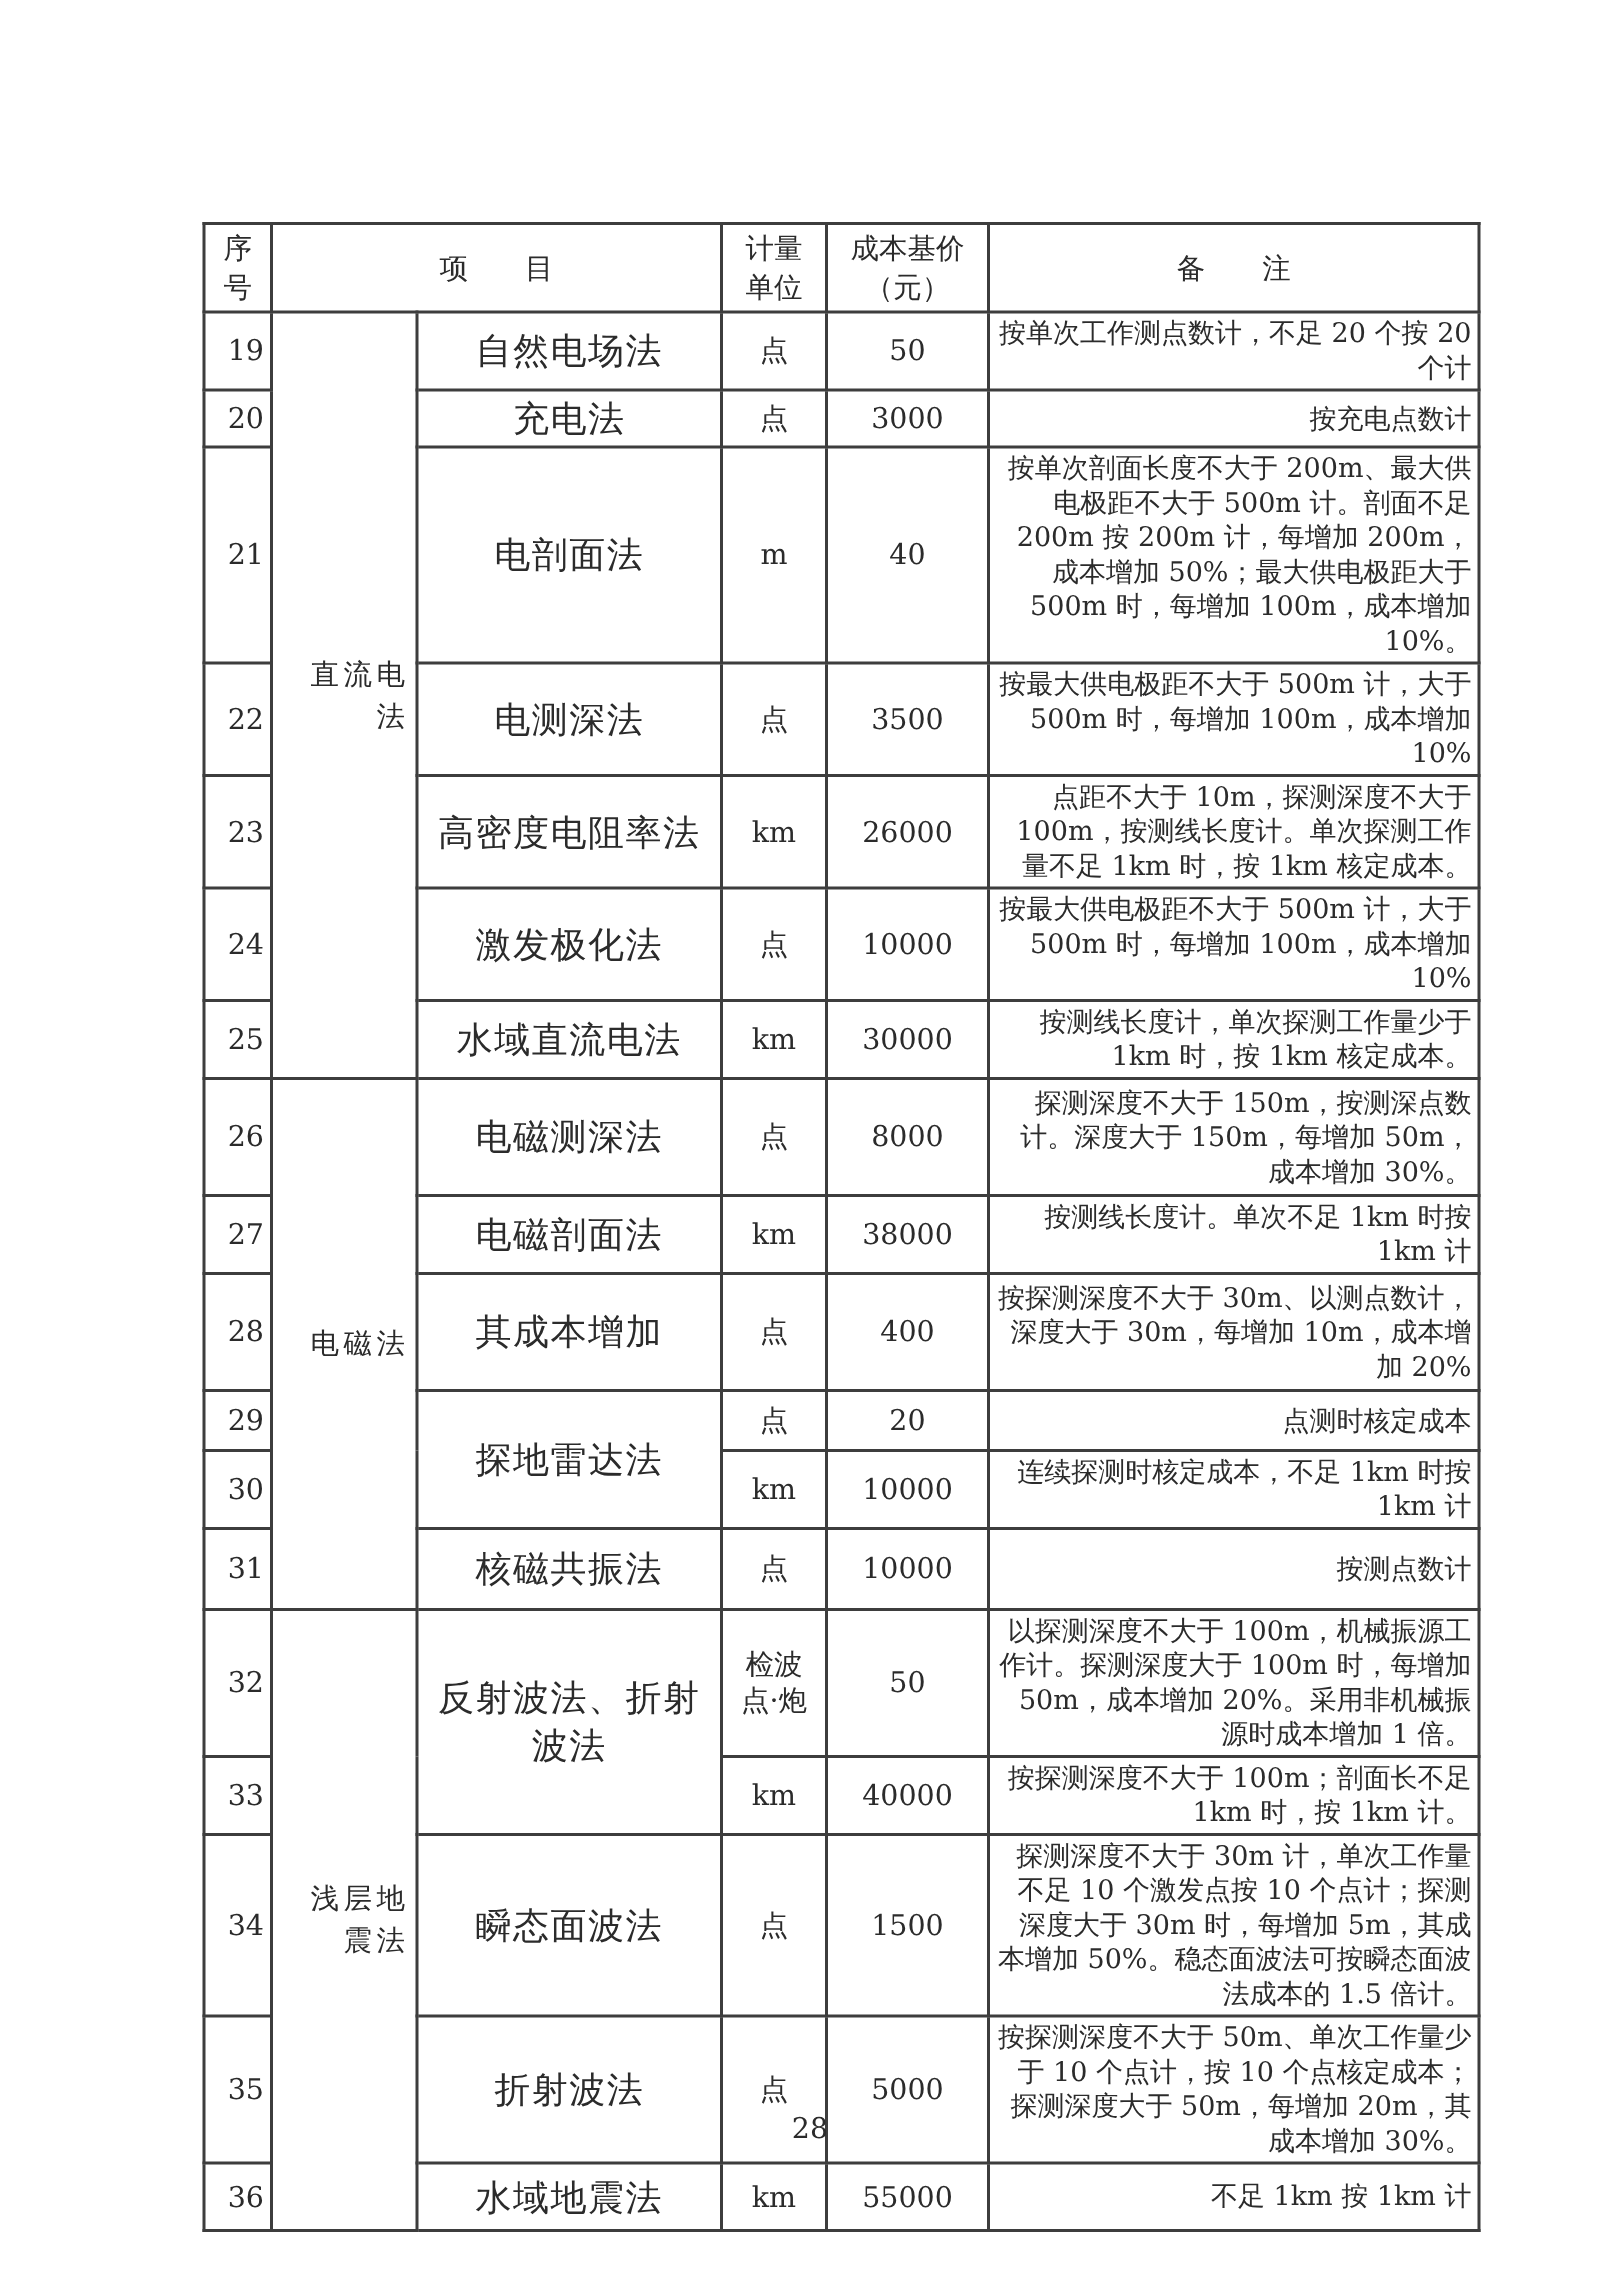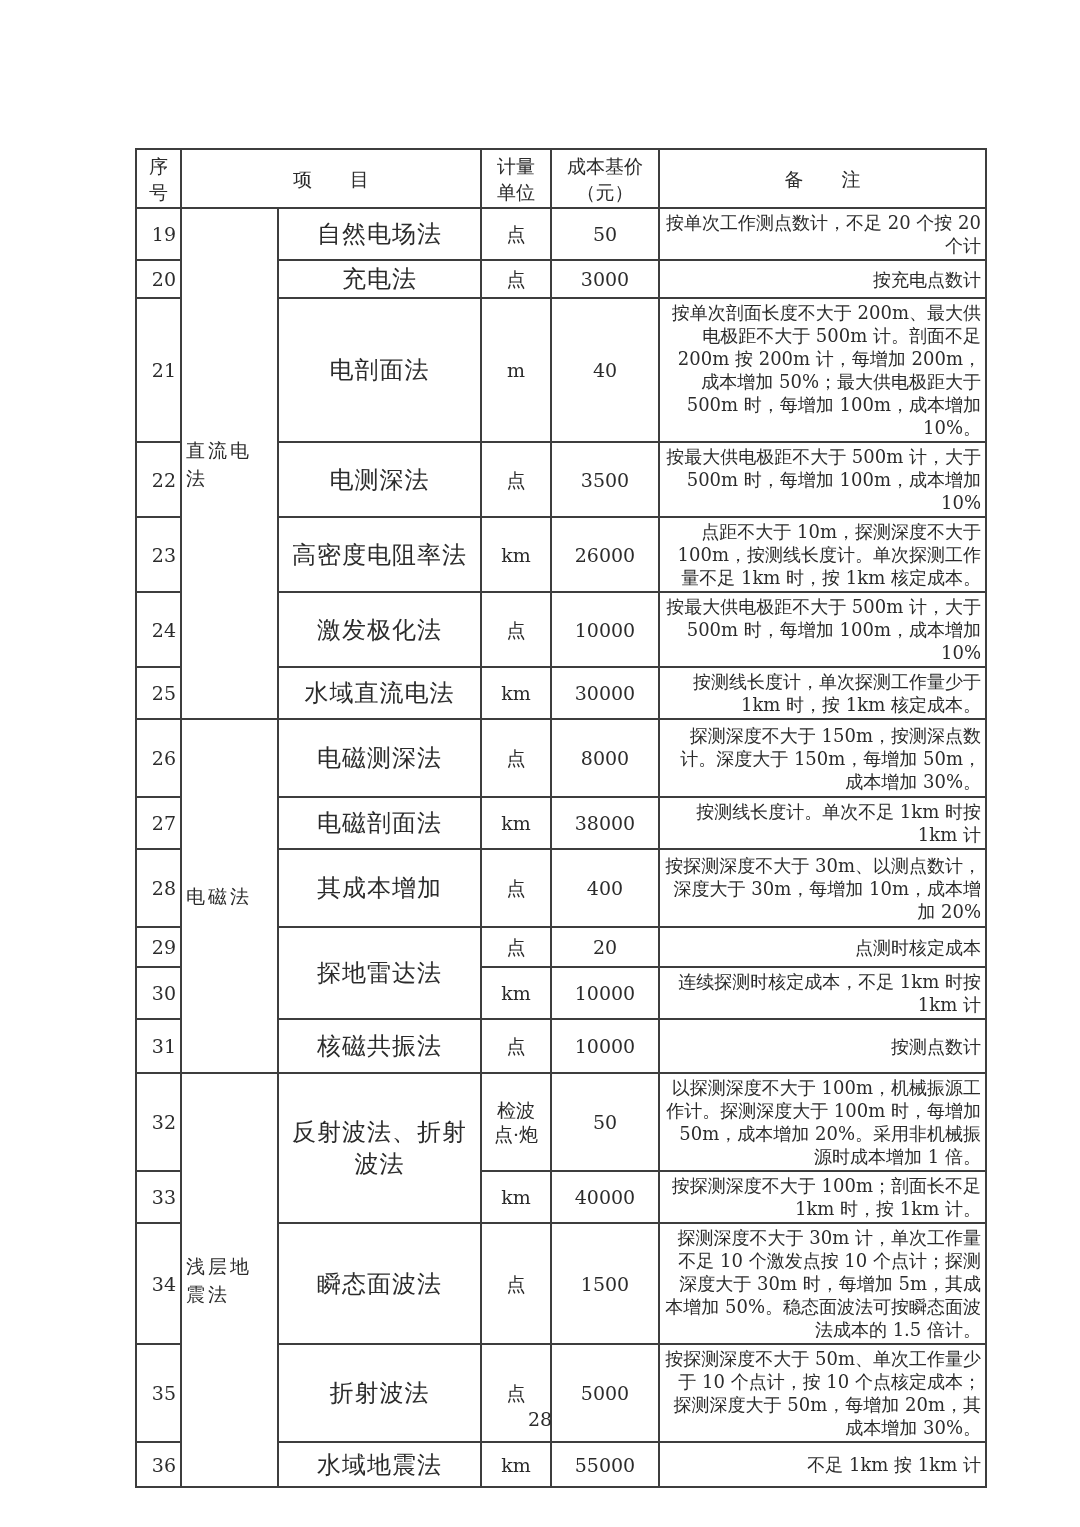--- a/index.html
+++ b/index.html
@@ -25,21 +25,21 @@
   .doc-table td, .doc-table th {
     border: 2px solid #3d3d3d;
     padding: 2px 4px;
     vertical-align: middle;
     font-weight: normal;
     overflow: hidden;
   }
   th { font-size: 19px; line-height: 26px; text-align: center; }
   .pre { white-space: pre-line; }
   .c-no   { text-align: right; font-size: 19px; }
-  .c-cat  { text-align: left; font-size: 19px; letter-spacing: 3px; line-height: 28px; padding: 2px 6px; }
+  .c-cat  { text-align: right; font-size: 19px; letter-spacing: 3px; line-height: 28px; padding: 2px 6px; }
   .c-method { text-align: center; font-size: 24px; padding-left: 12px; letter-spacing: 1px; font-family: Liberation Mono, monospace; }
   .c-unit  { text-align: center; font-size: 19px; line-height: 24px; }
   .c-price { text-align: center; font-size: 19px; }
   .c-remark { text-align: right; font-size: 18px; line-height: 23px; padding: 3px 4px 3px 8px; }
   .page-number {
     position: absolute;
     top: 1408px;
     left: 0;
     width: 100%;
     text-align: center;

